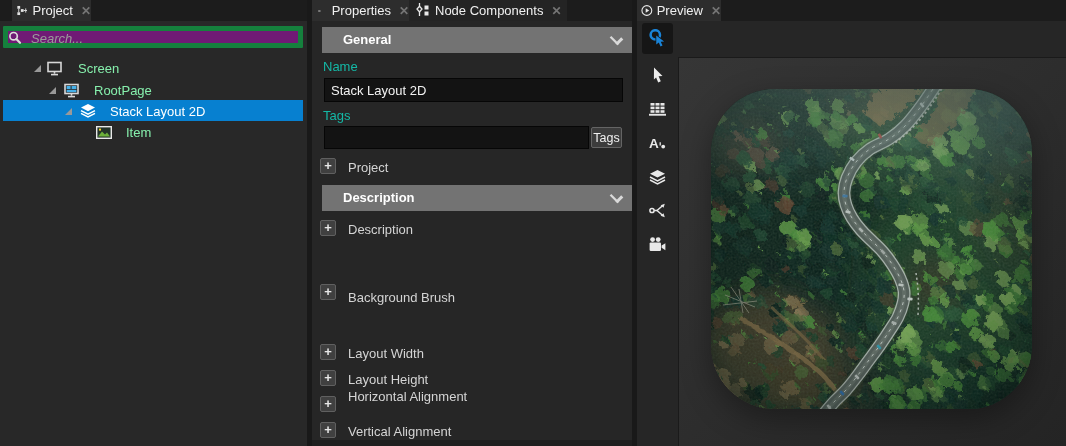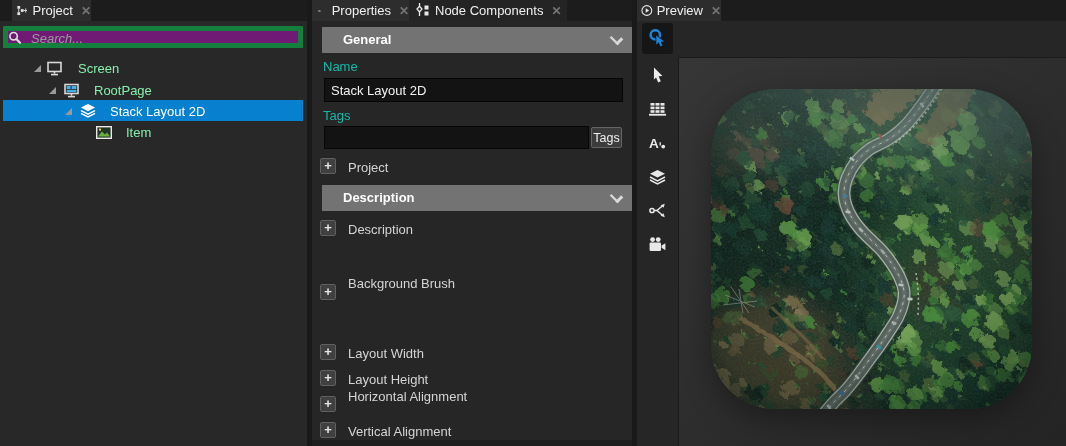--- a/index.html
+++ b/index.html
@@ -149,21 +149,21 @@
   <div class="finput" style="top:126px;width:265px;height:23px"></div>
   <div id="tagsBtn" style="left:279px;top:127px;width:31px;height:21px">Tags</div>
   <div class="plus" style="left:8px;top:158px">+</div>
   <div class="prow-lab" style="top:160px">Project</div>
 
   <div class="hdr" style="top:185px">Description</div>
   <div class="plus" style="left:8px;top:220px">+</div>
   <div class="prow-lab" style="top:222px">Description</div>
 
   <div class="plus" style="left:8px;top:284px">+</div>
-  <div class="prow-lab" style="top:276px">Background Brush</div>
+  <div class="prow-lab" style="top:290px">Background Brush</div>
 
   <div class="plus" style="left:8px;top:344px">+</div>
   <div class="prow-lab" style="top:346px">Layout Width</div>
   <div class="plus" style="left:8px;top:370px">+</div>
   <div class="prow-lab" style="top:372px">Layout Height</div>
   <div class="plus" style="left:8px;top:396px">+</div>
   <div class="prow-lab" style="top:389px">Horizontal Alignment</div>
   <div class="plus" style="left:8px;top:422px">+</div>
   <div class="prow-lab" style="top:424px">Vertical Alignment</div>
   <div style="position:absolute;left:0;top:440px;width:320px;height:6px;background:#1f1f1f"></div>

